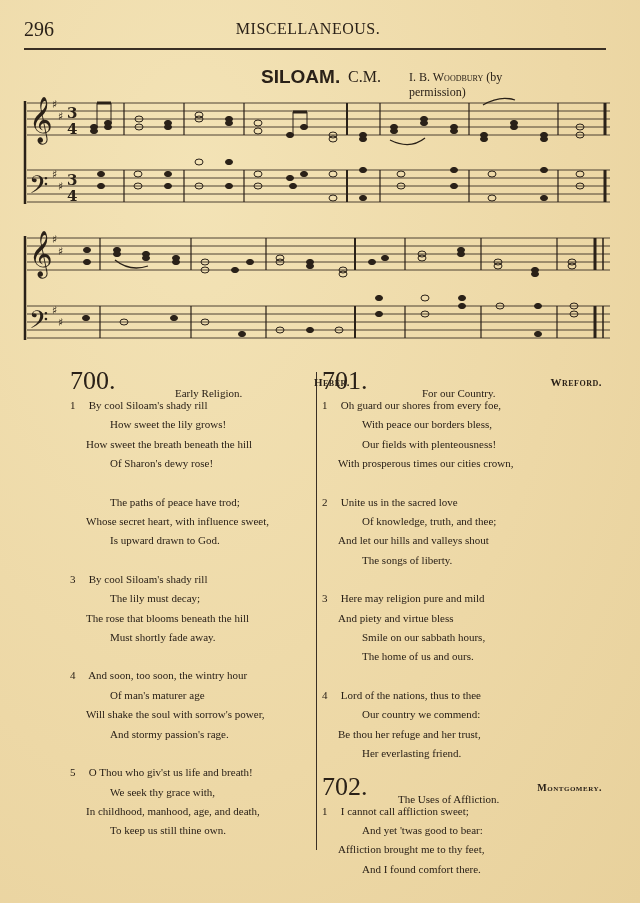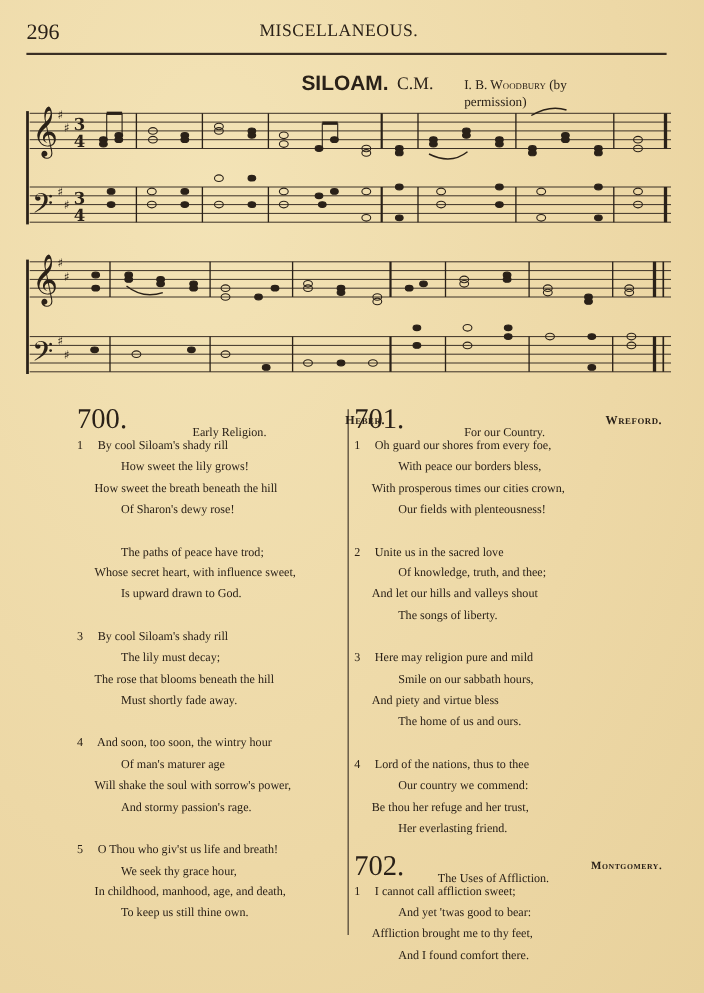--- a/index.html
+++ b/index.html
@@ -8,21 +8,21 @@
       background:#efdcac;
       background-image: radial-gradient(ellipse at 30% 20%, #f3e3b6 0%, #edd8a6 60%, #e8d19c 100%);
       color:#2a2118;
       font-family:"Liberation Serif", "DejaVu Serif", serif;
       position:relative;
     }
     .page-number { position:absolute; left:24px; top:18px; font-size:20px; }
     .running-head { position:absolute; left:0; width:616px; top:20px; text-align:center; font-size:16px; letter-spacing:0.5px; }
     .header-rule { position:absolute; left:24px; top:48px; width:582px; height:2px; background:#3a2f24; }
 
-    .tune-head { position:absolute; top:66px; left:17px; width:552px; height:22px; }
+    .tune-head { position:absolute; top:66px; left:4px; width:552px; height:22px; }
     .tune-name { position:absolute; left:257px; top:0; font-family:"Liberation Sans", sans-serif; font-weight:bold; font-size:19px; }
     .tune-meter { position:absolute; left:344px; top:2px; font-size:16px; }
     .tune-composer { position:absolute; left:405px; top:4px; font-size:12px; }
     .tune-composer .sc { font-variant:small-caps; }
 
     .score { position:absolute; left:0; top:0; }
 
     .hymn-col { position:absolute; }
     .col-left { left:22px; top:368px; width:292px;margin-left:48px; }
     .col-right { left:322px; top:368px; width:292px; }
@@ -322,50 +322,50 @@
   <div class="stanza-gap"></div>
   <div class="stanza">
     <div class="line ln1"><span class="stanza-num">4</span> <span>And soon, too soon, the wintry hour</span></div>
     <div class="line ln2">Of man's maturer age</div>
     <div class="line ln3">Will shake the soul with sorrow's power,</div>
     <div class="line ln4">And stormy passion's rage.</div>
   </div>
   <div class="stanza-gap"></div>
   <div class="stanza">
     <div class="line ln1"><span class="stanza-num">5</span> <span>O Thou who giv'st us life and breath!</span></div>
-    <div class="line ln2">We seek thy grace hour,</div>
+    <div class="line ln2">We seek thy grace with,</div>
     <div class="line ln3">In childhood, manhood, age, and death,</div>
     <div class="line ln4">To keep us still thine own.</div>
   </div>
 </div>
 
 <div class="hymn-col col-right">
   <div class="hymn-head">
     <span class="hymn-num">701.</span>
     <span class="hymn-title" style="left:100px">For our Country.</span>
     <span class="hymn-author">Wreford.</span>
   </div>
   <div class="stanza">
     <div class="line ln1"><span class="stanza-num">1</span> <span>Oh guard our shores from every foe,</span></div>
     <div class="line ln2">With peace our borders bless,</div>
+    <div class="line ln4">Our fields with plenteousness!</div>
     <div class="line ln3">With prosperous times our cities crown,</div>
-    <div class="line ln4">Our fields with plenteousness!</div>
   </div>
   <div class="stanza-gap"></div>
   <div class="stanza">
     <div class="line ln1"><span class="stanza-num">2</span> <span>Unite us in the sacred love</span></div>
     <div class="line ln2">Of knowledge, truth, and thee;</div>
     <div class="line ln3">And let our hills and valleys shout</div>
     <div class="line ln4">The songs of liberty.</div>
   </div>
   <div class="stanza-gap"></div>
   <div class="stanza">
     <div class="line ln1"><span class="stanza-num">3</span> <span>Here may religion pure and mild</span></div>
+    <div class="line ln3">And piety and virtue bless</div>
     <div class="line ln2">Smile on our sabbath hours,</div>
-    <div class="line ln3">And piety and virtue bless</div>
     <div class="line ln4">The home of us and ours.</div>
   </div>
   <div class="stanza-gap"></div>
   <div class="stanza">
     <div class="line ln1"><span class="stanza-num">4</span> <span>Lord of the nations, thus to thee</span></div>
     <div class="line ln2">Our country we commend:</div>
     <div class="line ln3">Be thou her refuge and her trust,</div>
     <div class="line ln4">Her everlasting friend.</div>
   </div>
 

